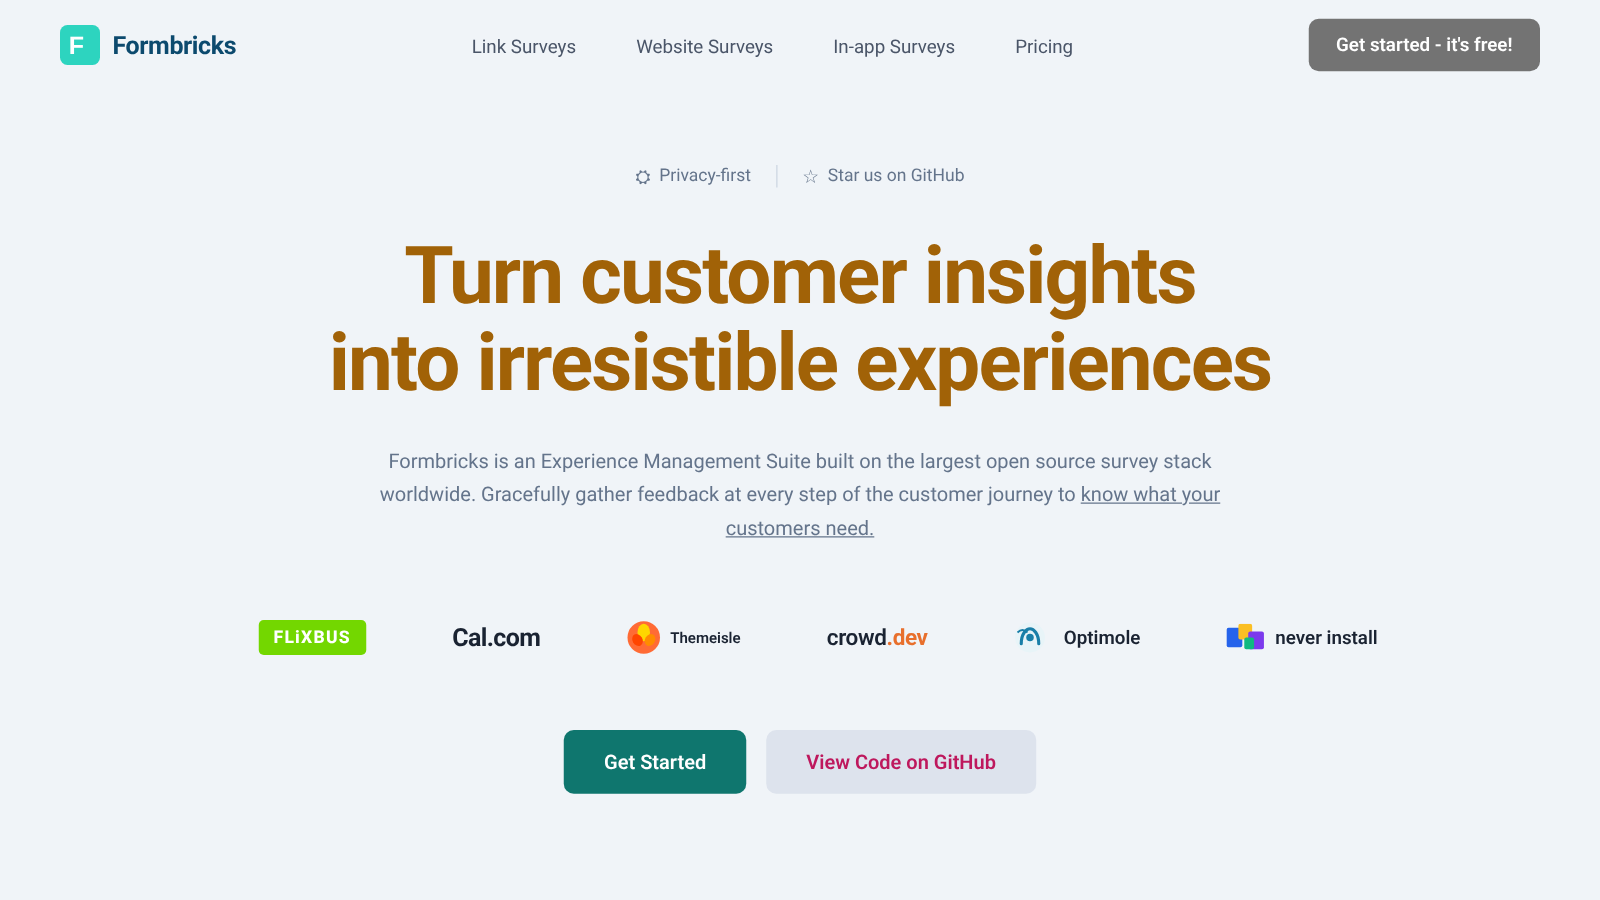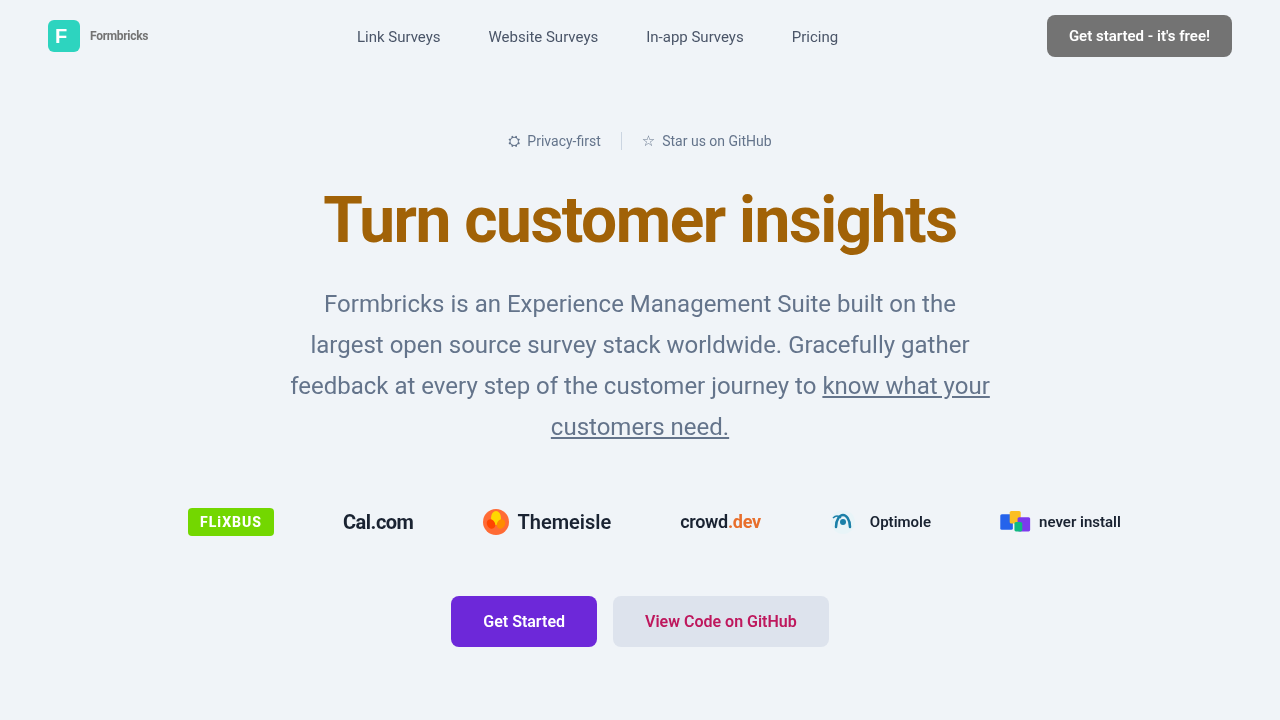--- a/index.html
+++ b/index.html
@@ -28,23 +28,23 @@
       gap: 10px;
       text-decoration: none;
     }
 
     .logo-icon {
       width: 32px;
       height: 32px;
     }
 
     .logo-text {
-      font-size: 12px;
+      font-size: 20px;
       font-weight: 700;
-      color: #737373;
+      color: #0c4a6e;
       letter-spacing: -0.3px;
     }
 
     .nav-links {
       display: flex;
       align-items: center;
       gap: 48px;
       list-style: none;
     }
 
@@ -106,21 +106,21 @@
       font-size: 64px;
       font-weight: 700;
       line-height: 1.1;
       color: #a16207;
       letter-spacing: -1.5px;
       margin-bottom: 28px;
       max-width: 780px;
     }
 
     .hero-subtitle {
-      font-size: 24px;
+      font-size: 16px;
       color: #64748b;
       line-height: 1.7;
       max-width: 700px;
       margin-bottom: 56px;
     }
 
     .hero-subtitle a {
       color: #64748b;
       text-decoration: underline;
       text-decoration-color: #64748b;
@@ -160,21 +160,21 @@
       font-weight: 700;
       color: #1a2332;
       letter-spacing: -0.5px;
     }
 
     
     .themeisle-logo {
       display: flex;
       align-items: center;
       gap: 7px;
-      font-size: 20px;
+      font-size: 12px;
       font-weight: 600;
       color: #1a2332;
     }
 
     .themeisle-icon {
       width: 28px;
       height: 28px;
     }
 
     
@@ -221,21 +221,21 @@
     }
 
     
     .hero-buttons {
       display: flex;
       gap: 16px;
       align-items: center;
     }
 
     .btn-primary {
-      background-color: #6d28d9;
+      background-color: #0f766e;
       color: #fff;
       padding: 16px 32px;
       border-radius: 8px;
       font-size: 16px;
       font-weight: 600;
       border: none;
       cursor: pointer;
       text-decoration: none;
     }
 
@@ -283,20 +283,21 @@
     </div>
     <div class="badge-divider"></div>
     <div class="hero-badge">
       <span class="badge-icon">☆</span>
       <span>Star us on GitHub</span>
     </div>
   </div>
 
   <h1 class="hero-title">
     <span>Turn customer insights</span><br>
+    <span>into irresistible experiences</span>
   </h1>
 
   <p class="hero-subtitle">
     <span>Formbricks is an Experience Management Suite built on the largest open source survey stack worldwide. Gracefully gather feedback at every step of the customer journey to</span>
     <a href="#">know what your customers need.</a>
   </p>
 
   <div class="logos-row">
 
     <div class="logo-item">

